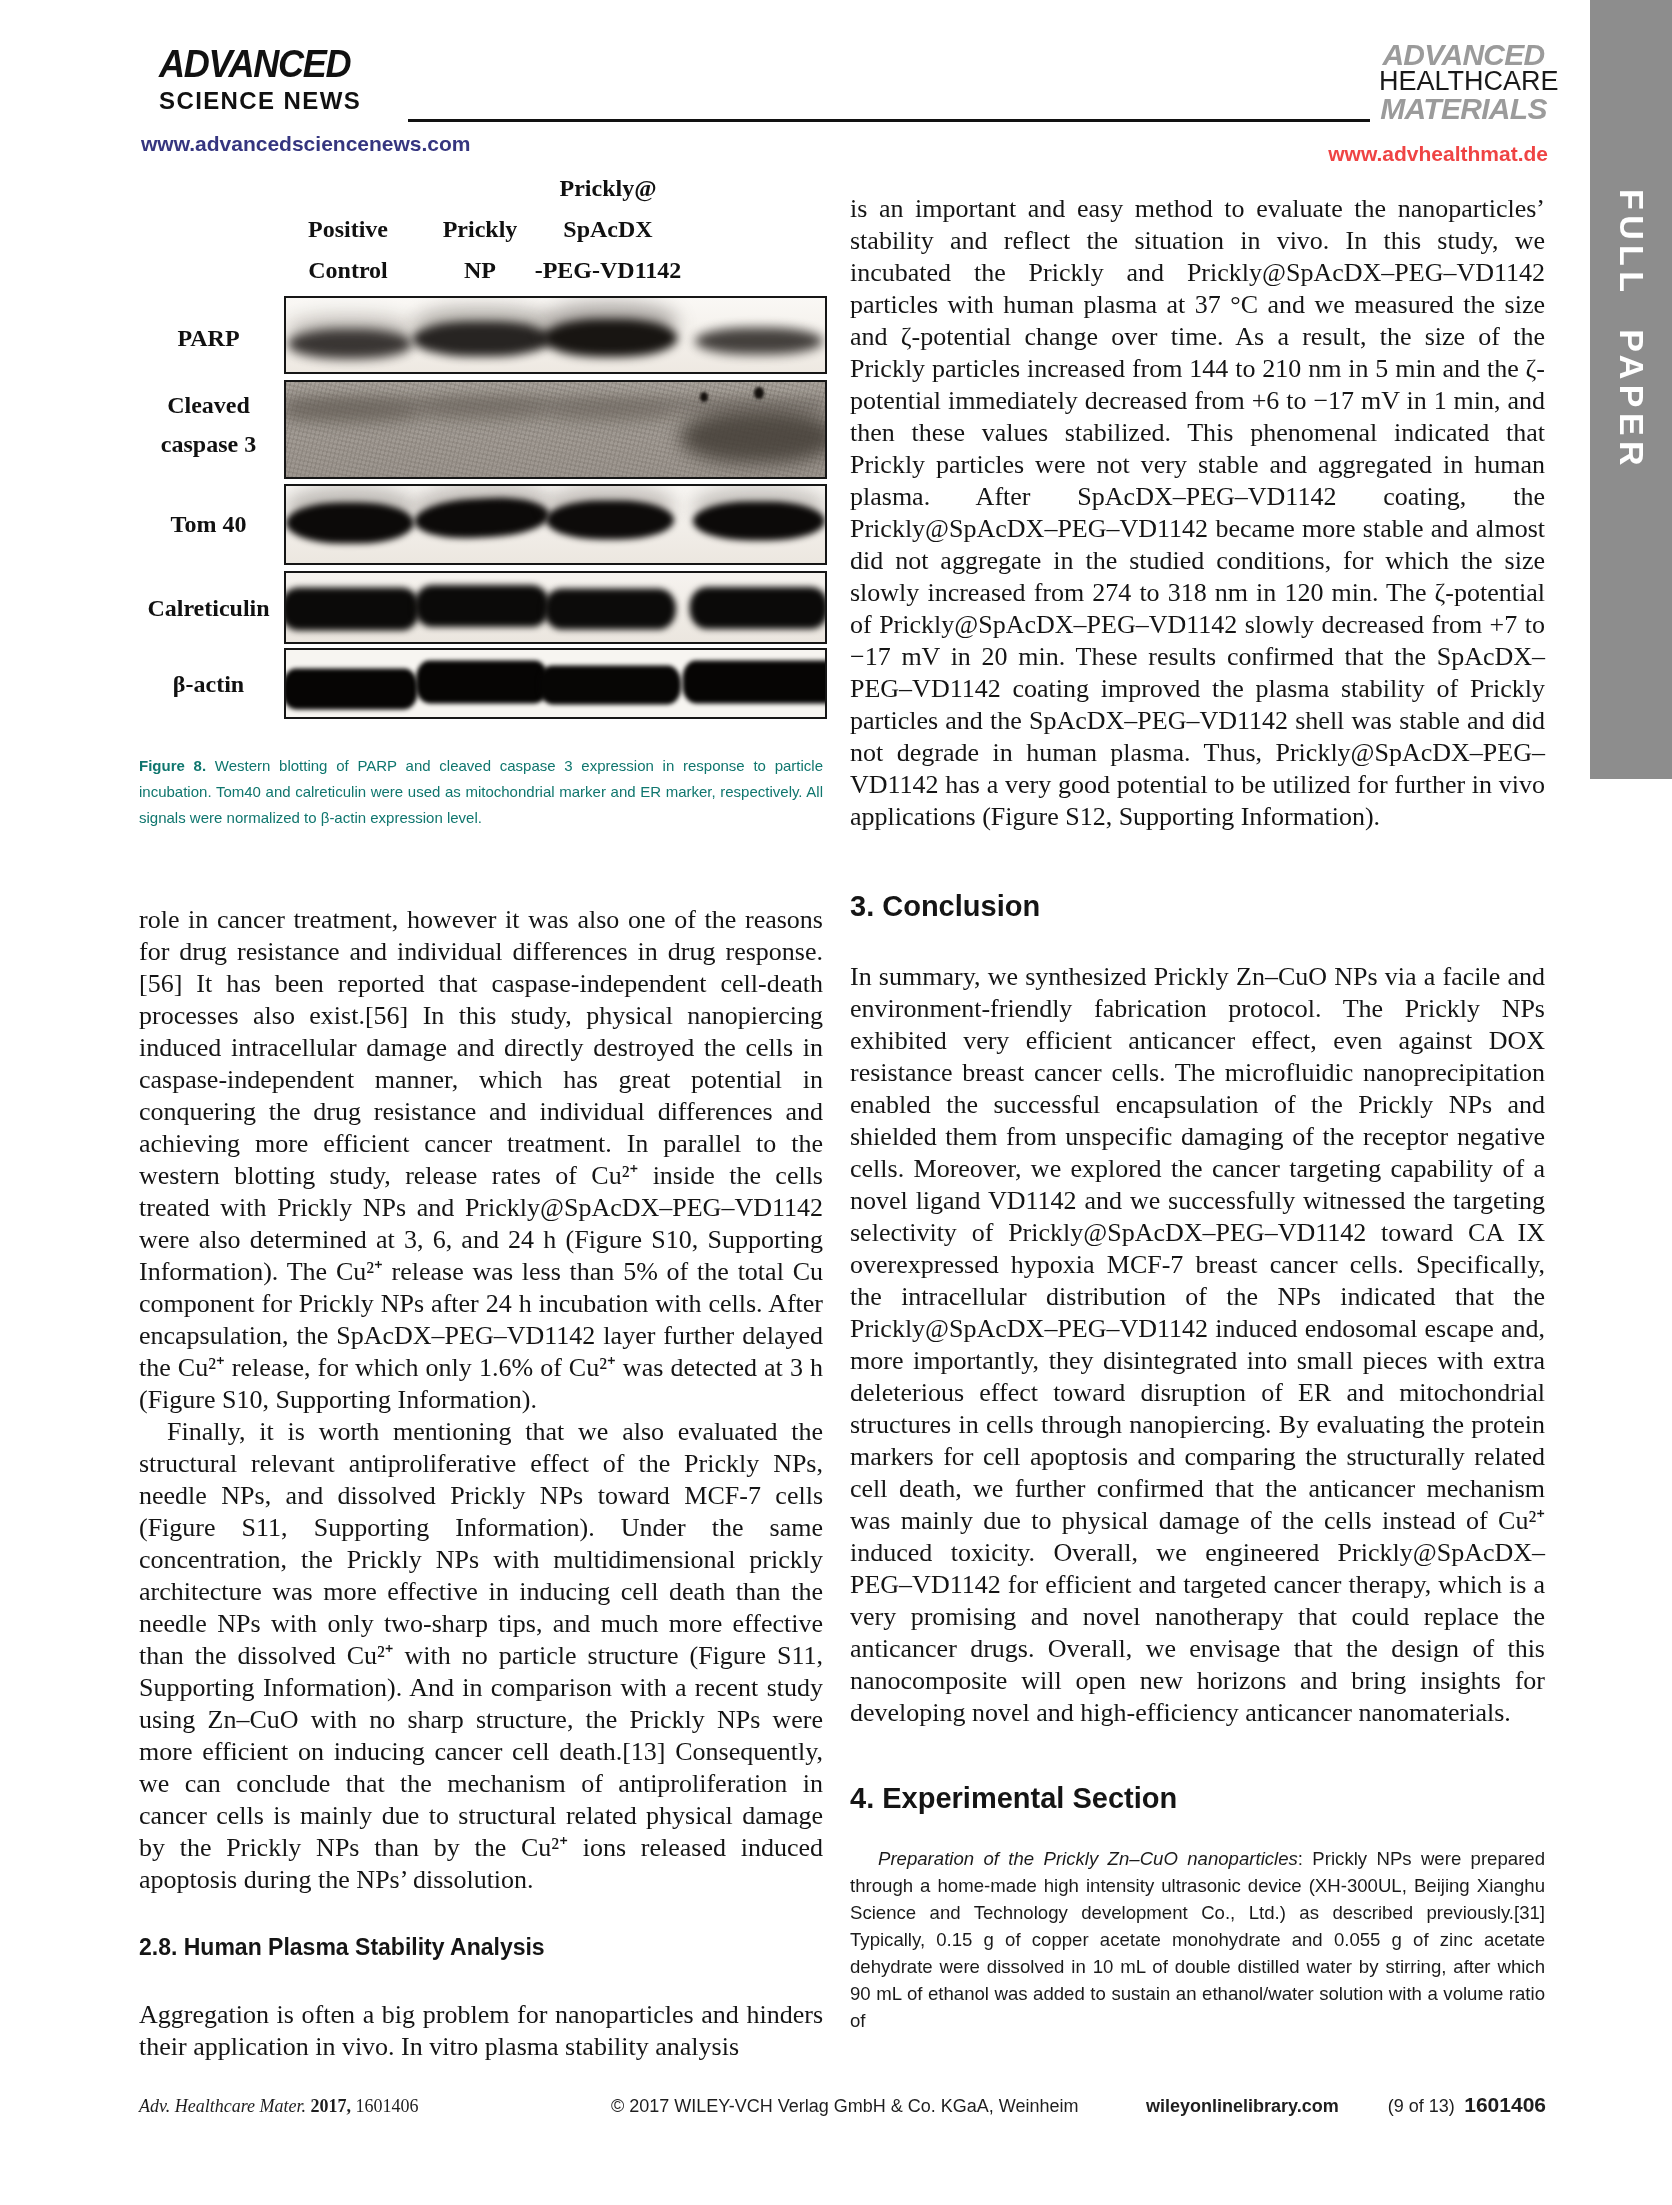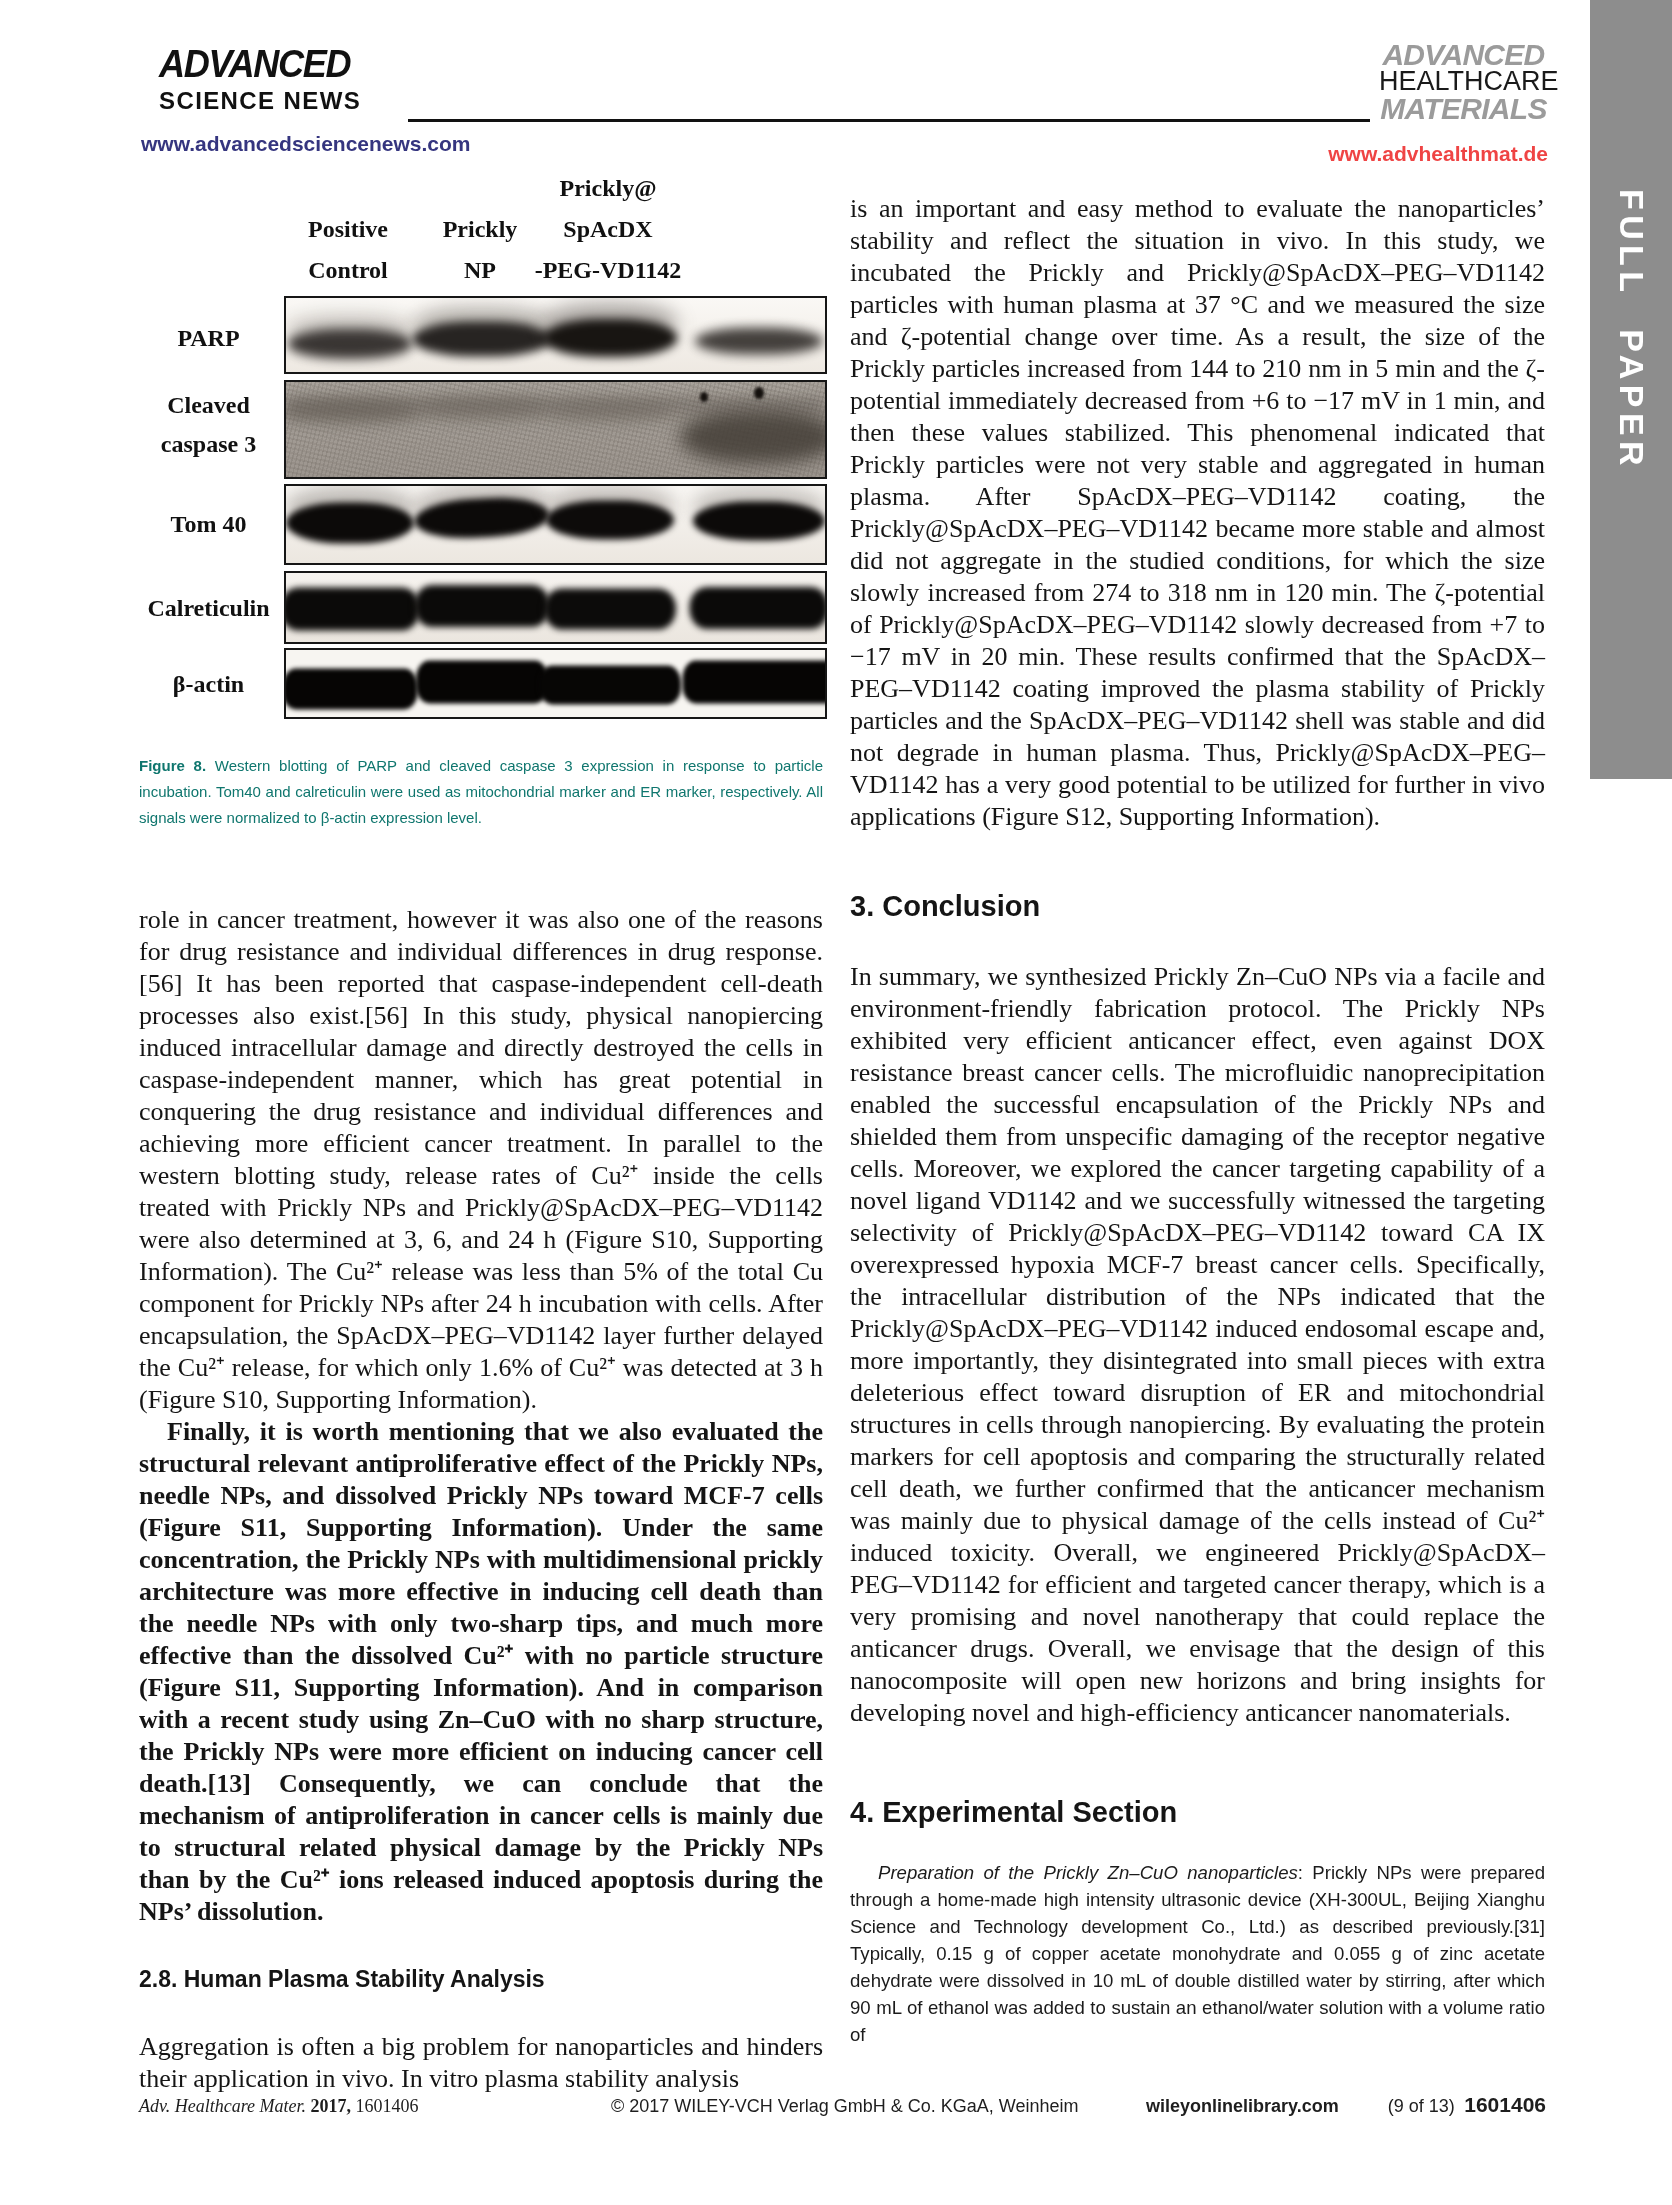--- a/index.html
+++ b/index.html
@@ -97,28 +97,28 @@
 
   .caption { position:absolute; left:139px; top:738px; width:684px;
              font-family:"Liberation Sans", sans-serif; font-size:15px; line-height:26px;
              text-align:justify; color:#0f766e; }
   .caption b { font-weight:bold; }
 
   
   .col-left  { position:absolute; left:139px;  top:904px; width:684px; }
   .col-right { position:absolute; left:850px; top:193px;  width:695px; }
   .body-p { font-size:26px; line-height:32px; text-align:justify; margin:0; color:#151515; }
-  .indent { text-indent:28px;font-weight:bold; }
+  .indent { text-indent:28px; }
   .subheading { font-family:"Liberation Sans", sans-serif; font-weight:bold; font-size:23px;
                 color:#151515; margin:38px 0 0 0; }
   .sectionheading { font-family:"Liberation Sans", sans-serif; font-weight:bold; font-size:29px;
                     color:#151515; margin:0; }
   .mt-para { margin-top:38px; }
   .h1-space { margin-top:57px; }
-  .h2-space { margin-top:67px; }
+  .h2-space { margin-top:53px; }
   .exp-p { font-family:"Liberation Sans", sans-serif; font-size:18.6px; line-height:27px;
            text-align:justify; margin:30px 0 0 0; color:#1b1b1b; text-indent:28px; }
   .exp-lead { font-style:italic; }
 
   
   .footer { position:absolute; left:139px; top:2092px; width:1407px; height:32px;
             font-family:"Liberation Sans", sans-serif; font-size:18px; color:#1e1e1e; }
   .f-left { position:absolute; left:0; top:4px; font-family:"Liberation Serif", serif; }
   .f-journal { font-style:italic; }
   .f-year { font-weight:bold; }

